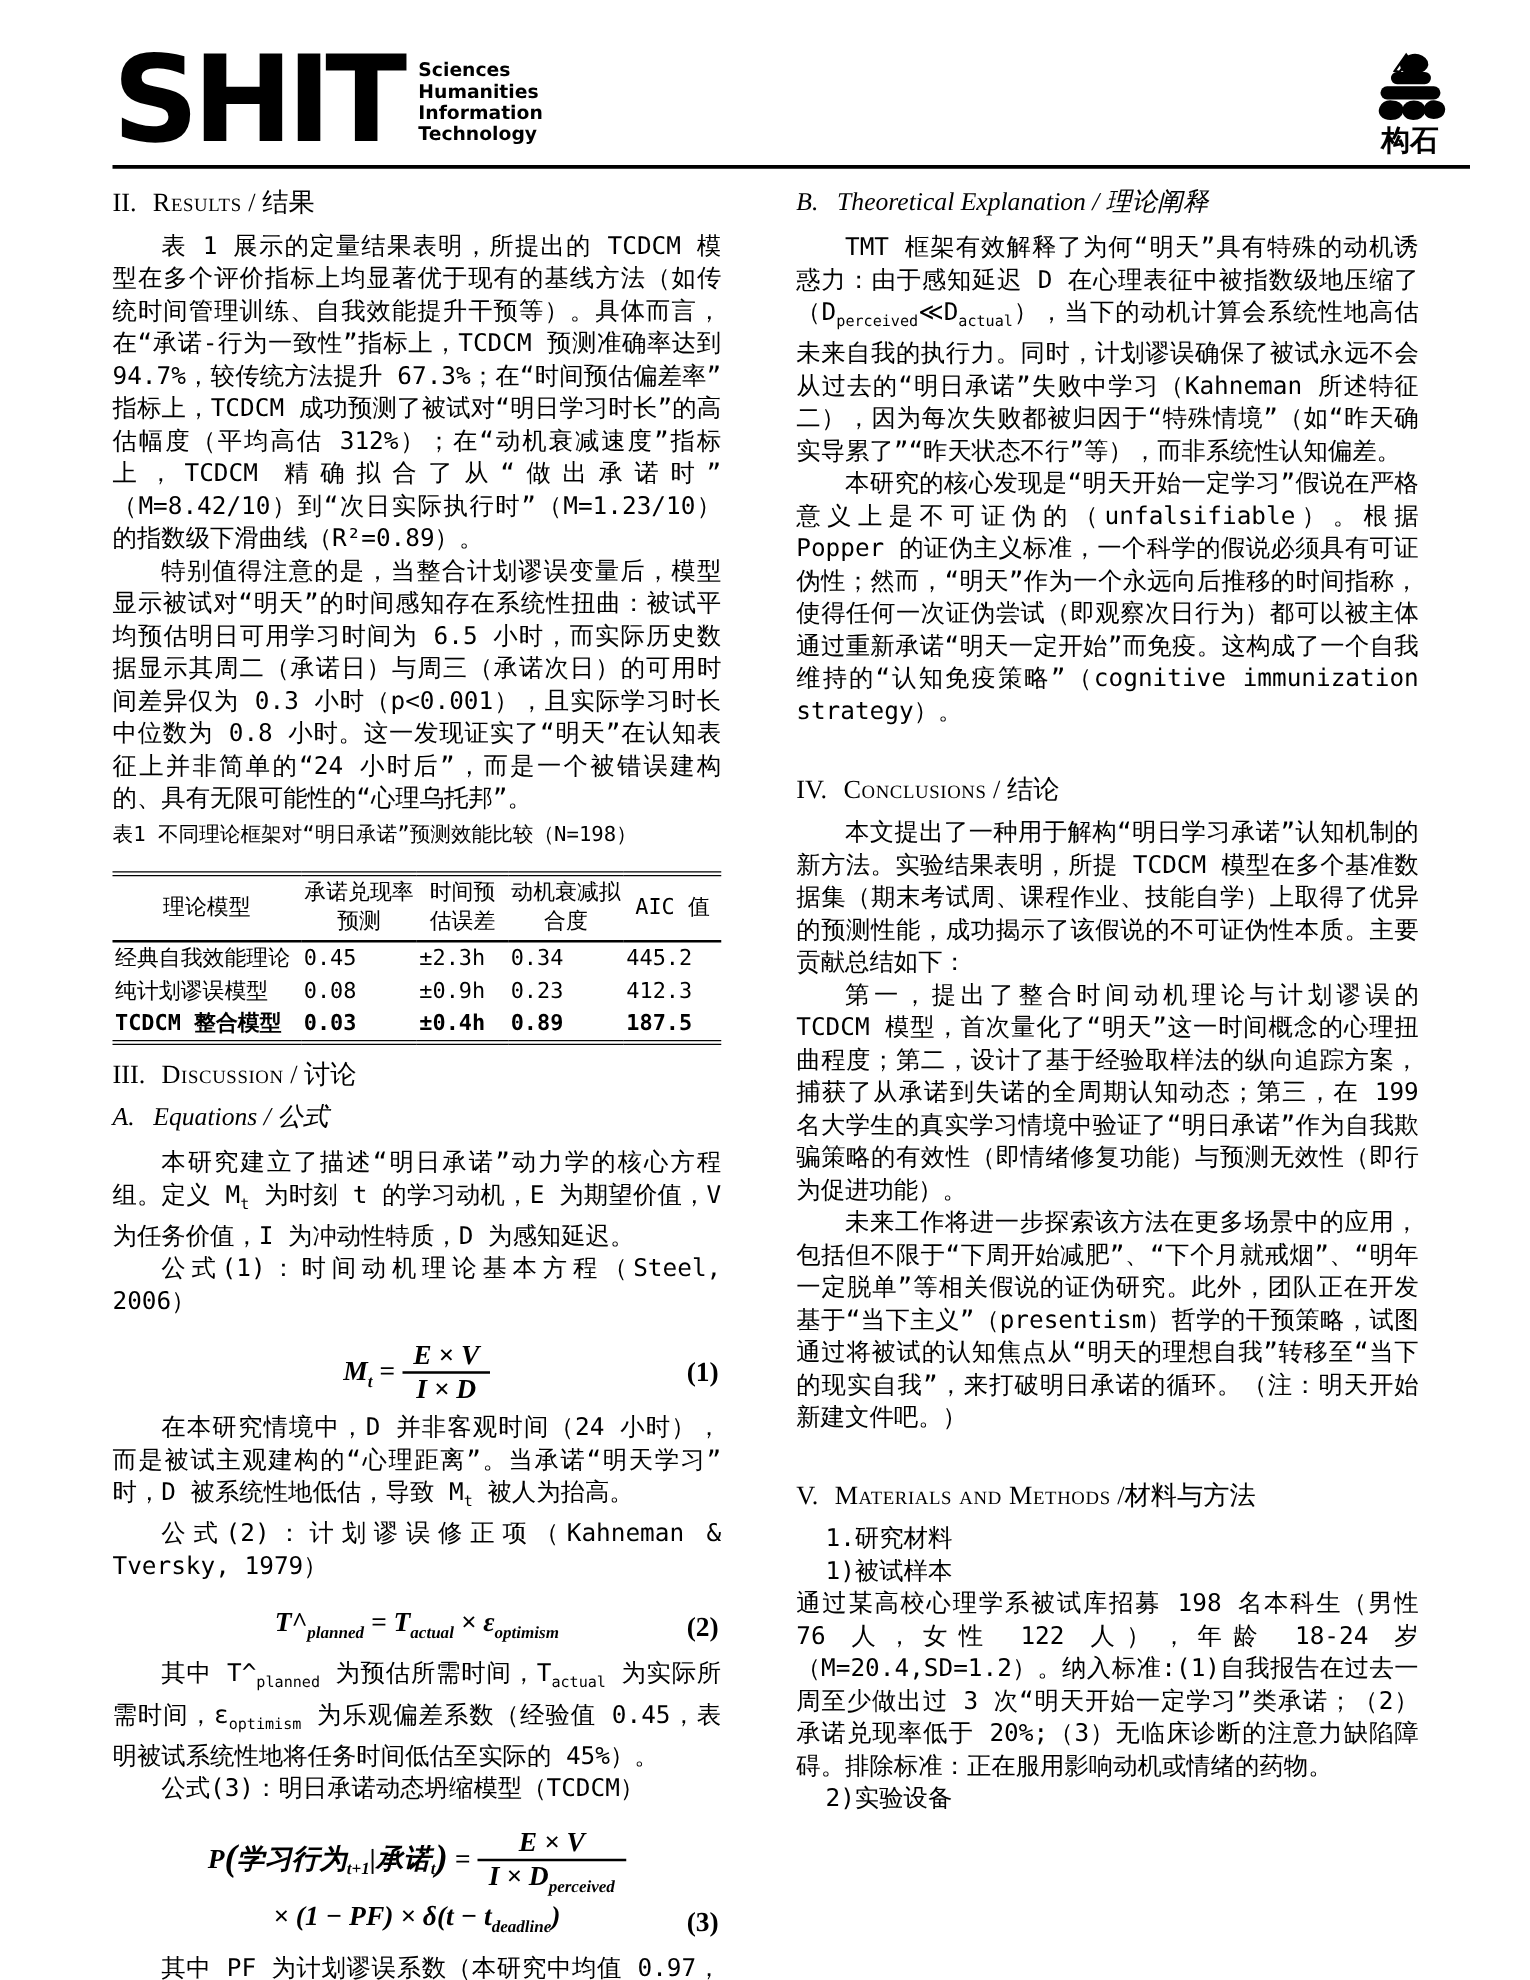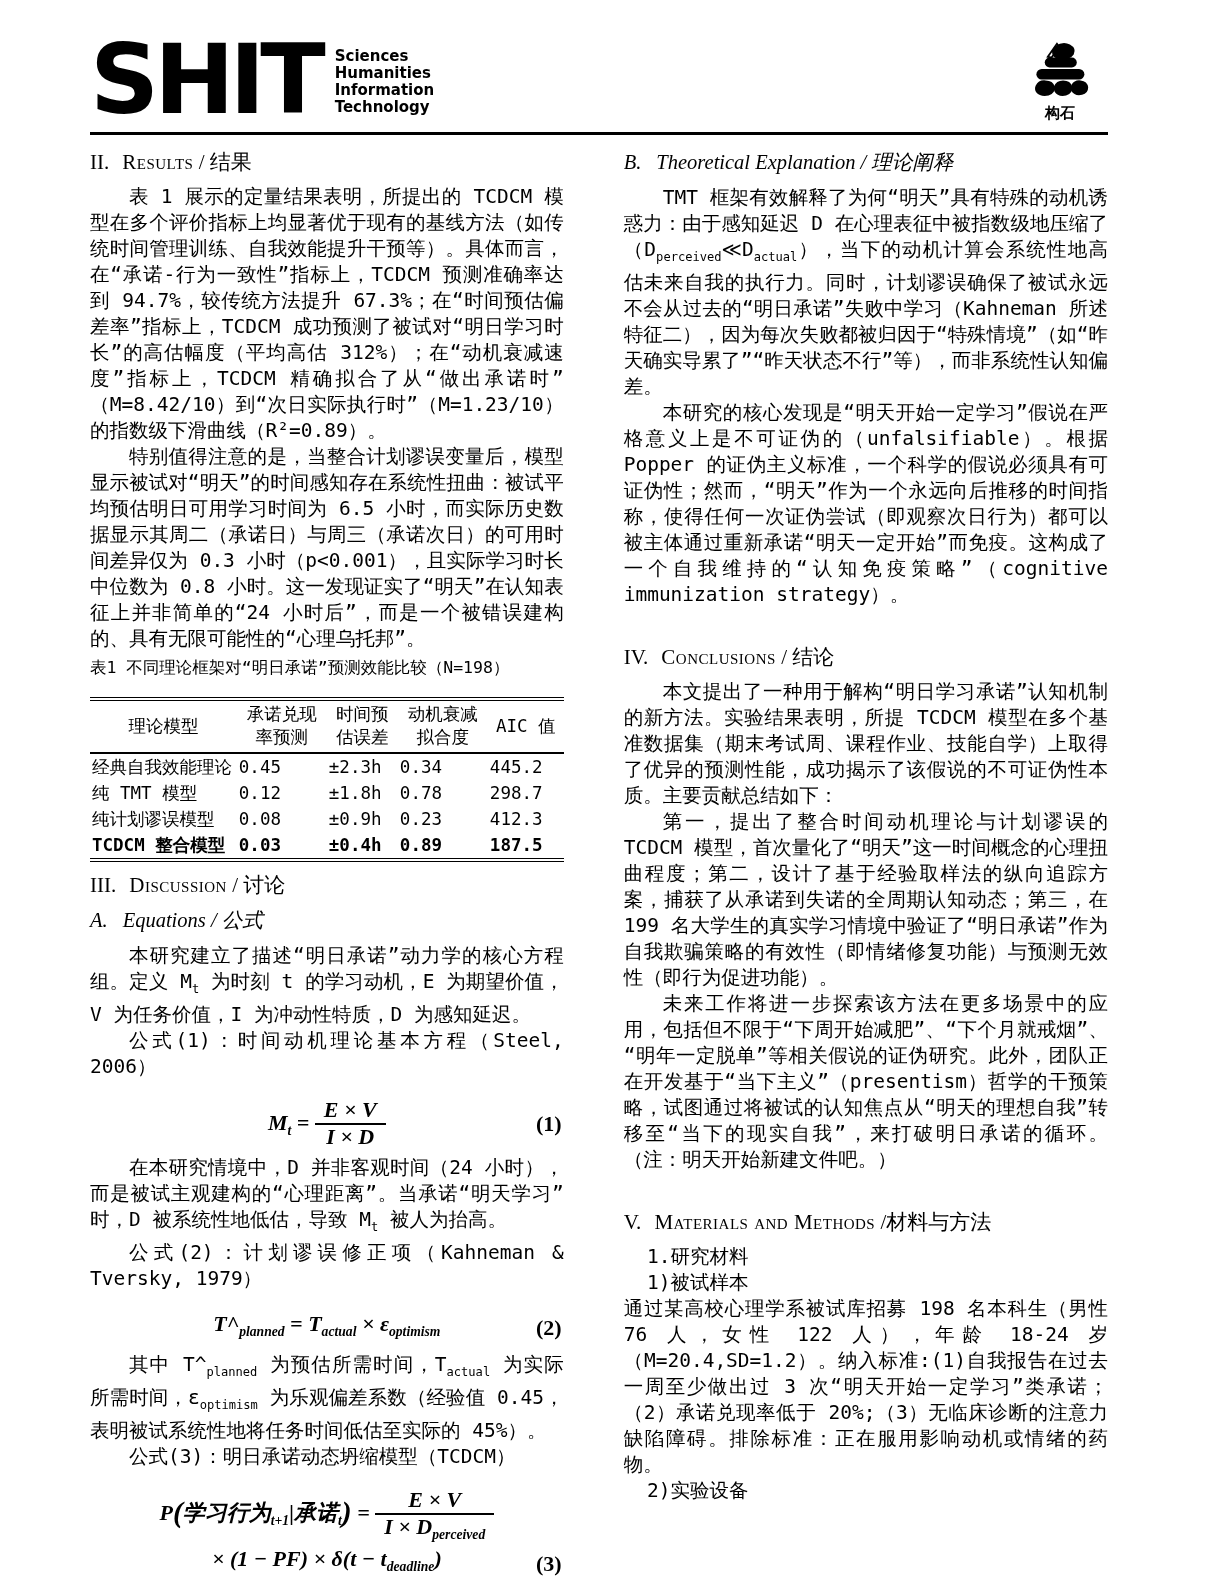--- a/index.html
+++ b/index.html
@@ -1,27 +1,27 @@
 <!DOCTYPE html>
 <html lang="zh"><head>
 <meta charset="utf-8">
 <style>
   html,body{margin:0;padding:0;background:#ffffff;color:#000;}
   body{width:1224px;height:1584px;overflow:hidden;}
-  .page{box-sizing:border-box;width:1224px;height:1584px;padding:40px 116px 0 90px;}
+  .page{box-sizing:border-box;width:1224px;height:1584px;padding:40px 48px 0 90px;}
 
   
   .masthead{display:flex;align-items:flex-start;}
   .logo-acronym{font-family:"DejaVu Sans","Liberation Sans",sans-serif;font-weight:bold;
     font-size:96px;line-height:80px;letter-spacing:-5px;}
   .logo-sub{margin-left:14px;padding-top:8px;font-family:"DejaVu Sans","Liberation Sans",sans-serif;
     font-weight:bold;font-size:15px;line-height:17px;}
   .org{margin-left:auto;width:96px;text-align:center;}
   .org svg{display:block;margin:0 auto;}
-  .org-label{font-family:"DejaVu Sans","Liberation Sans",sans-serif;font-weight:bold;font-size:15px;line-height:18px;}
+  .org-label{font-family:"DejaVu Sans","Liberation Sans",sans-serif;font-weight:bold;font-size:23px;line-height:18px;}
   .header-rule{border-bottom:3px solid #000;margin-top:10px;}
 
   
   .columns{display:flex;gap:60px;margin-top:14px;}
   .col{width:487px;}
   .col.rightcol{width:498px;}
   .col > :first-child{margin-top:0;}
 
   
   .bt{font-family:"DejaVu Sans Mono","DejaVu Sans",sans-serif;font-size:19.5px;line-height:26px;
@@ -120,27 +120,20 @@
           </thead>
           <tbody>
             <tr>
               <td>经典自我效能理论</td>
               <td>0.45</td>
               <td>±2.3h</td>
               <td>0.34</td>
               <td>445.2</td>
             </tr>
             <tr>
-              <td>纯 TMT 模型</td>
-              <td>0.12</td>
-              <td>±1.8h</td>
-              <td>0.78</td>
-              <td>298.7</td>
-            </tr>
-            <tr>
               <td>纯计划谬误模型</td>
               <td>0.08</td>
               <td>±0.9h</td>
               <td>0.23</td>
               <td>412.3</td>
             </tr>
             <tr class="bold-row">
               <td>TCDCM 整合模型</td>
               <td>0.03</td>
               <td>±0.4h</td>

